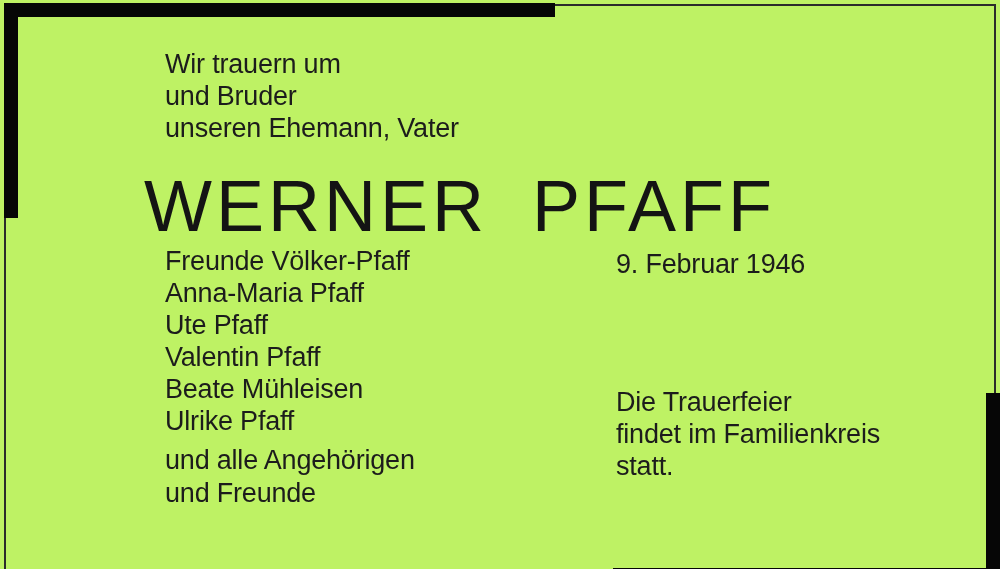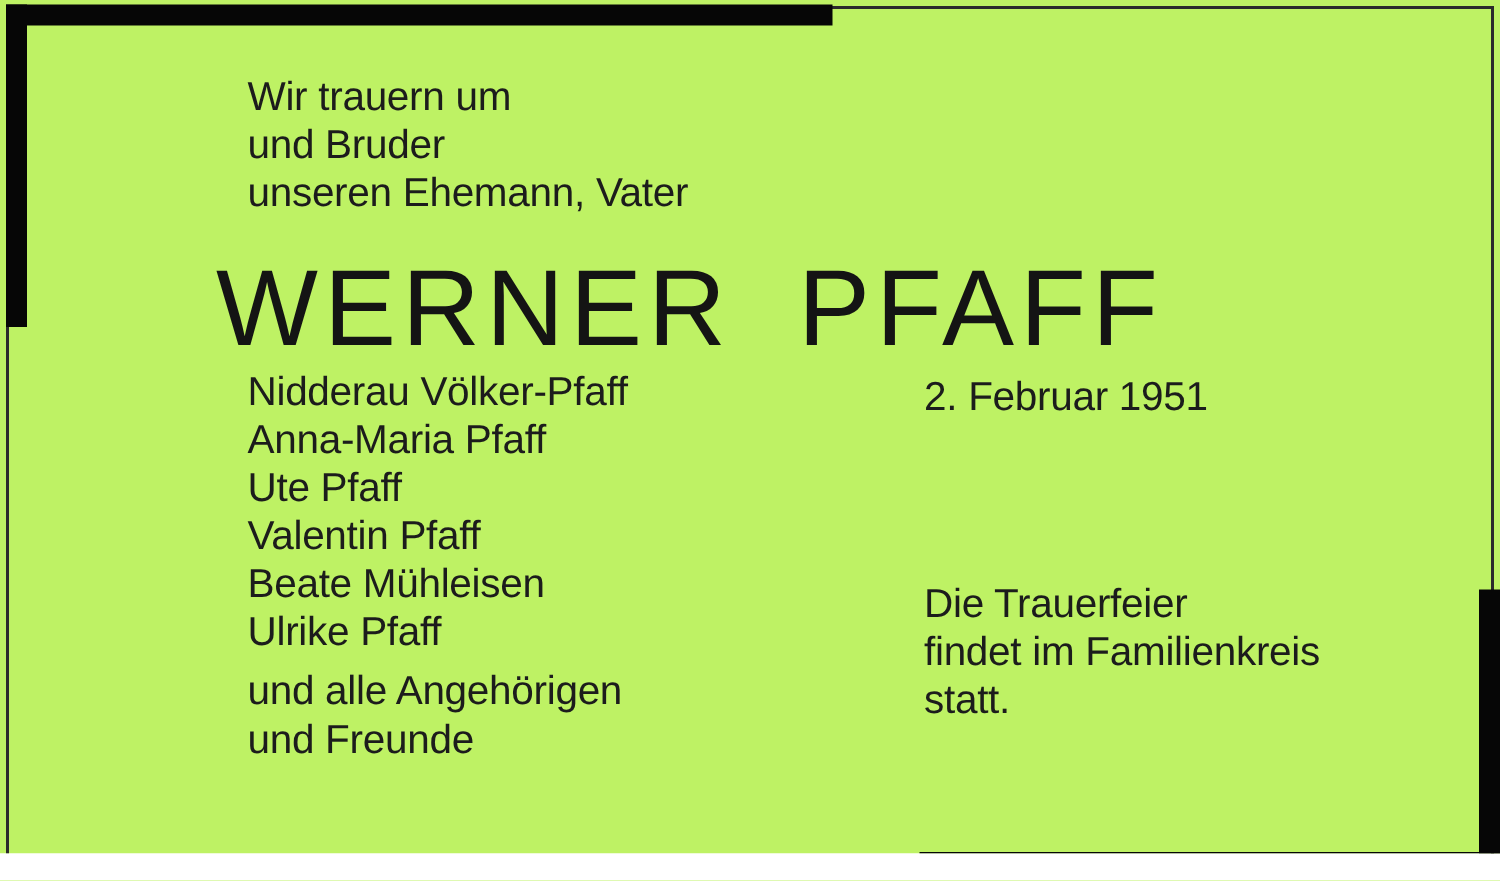--- a/index.html
+++ b/index.html
@@ -77,35 +77,35 @@
 
   <div class="textblock intro">
     <div>Wir trauern um</div>
     <div>und Bruder</div>
     <div>unseren Ehemann, Vater</div>
   </div>
 
   <h1 class="name">WERNER PFAFF</h1>
 
   <div class="textblock mourners">
-    <div>Nidderau Völker-Pfaff</div>
+    <div>Freunde Völker-Pfaff</div>
     <div>Anna-Maria Pfaff</div>
     <div>Ute Pfaff</div>
     <div>Valentin Pfaff</div>
     <div>Beate Mühleisen</div>
     <div>Ulrike Pfaff</div>
   </div>
 
   <div class="textblock suffix">
     <div>und alle Angehörigen</div>
     <div>und Freunde</div>
   </div>
 
   <div class="textblock dates">
-    <div>2. Februar 1951</div>
+    <div>9. Februar 1946</div>
   </div>
 
   <div class="textblock funeral">
     <div>Die Trauerfeier</div>
     <div>findet im Familienkreis</div>
     <div>statt.</div>
   </div>
 
 </div>
 

